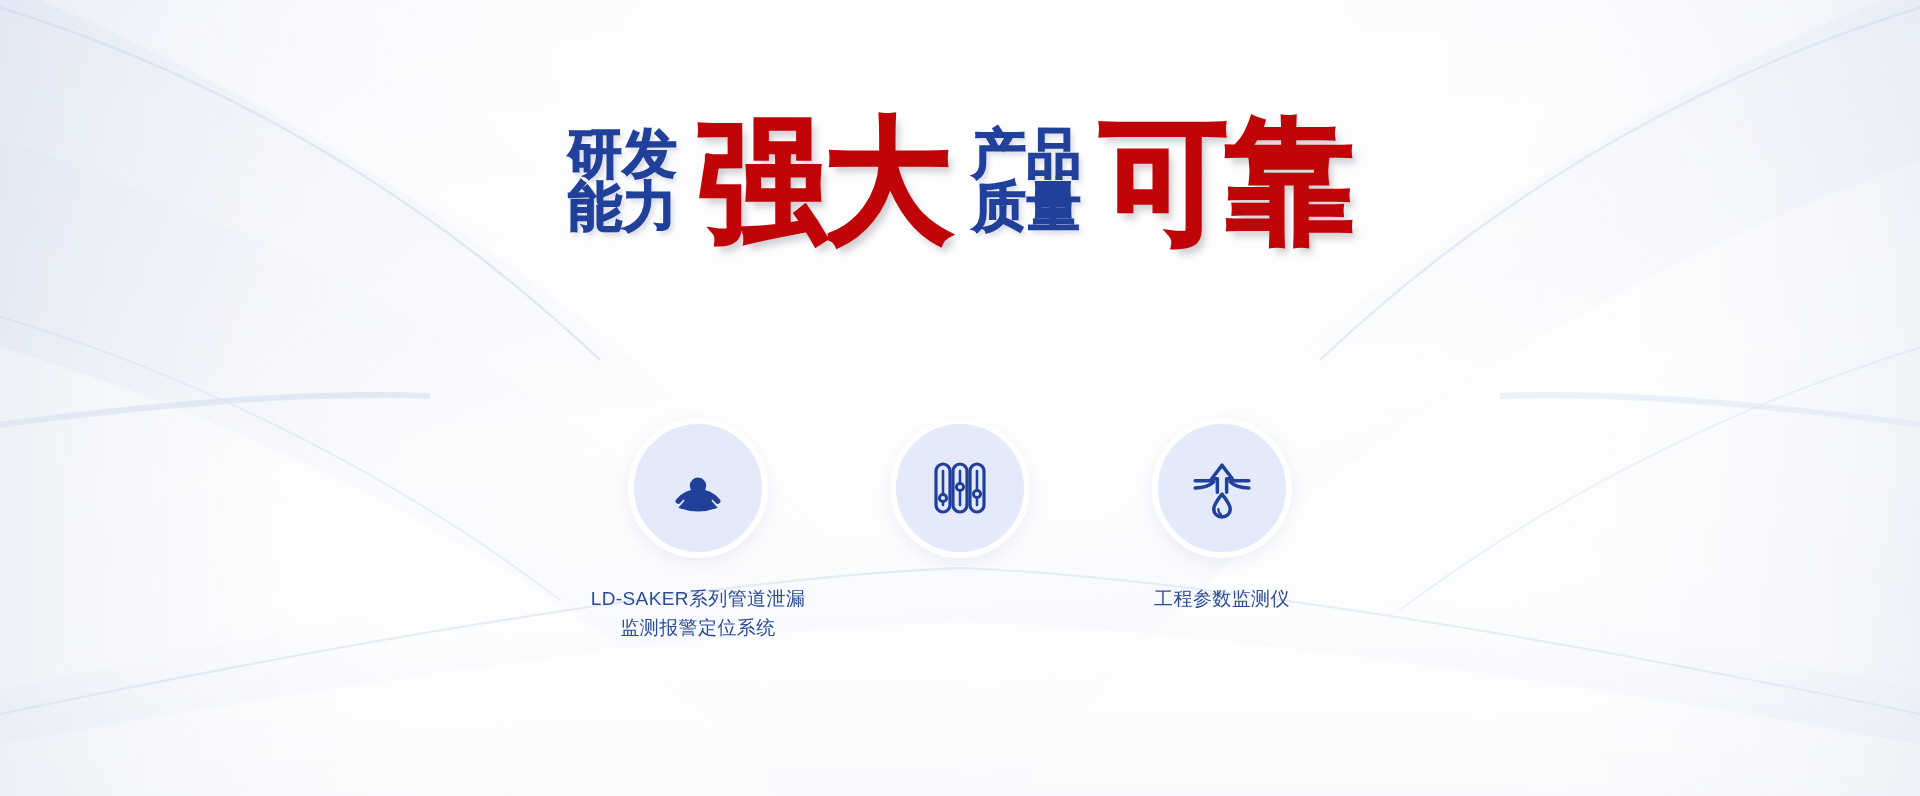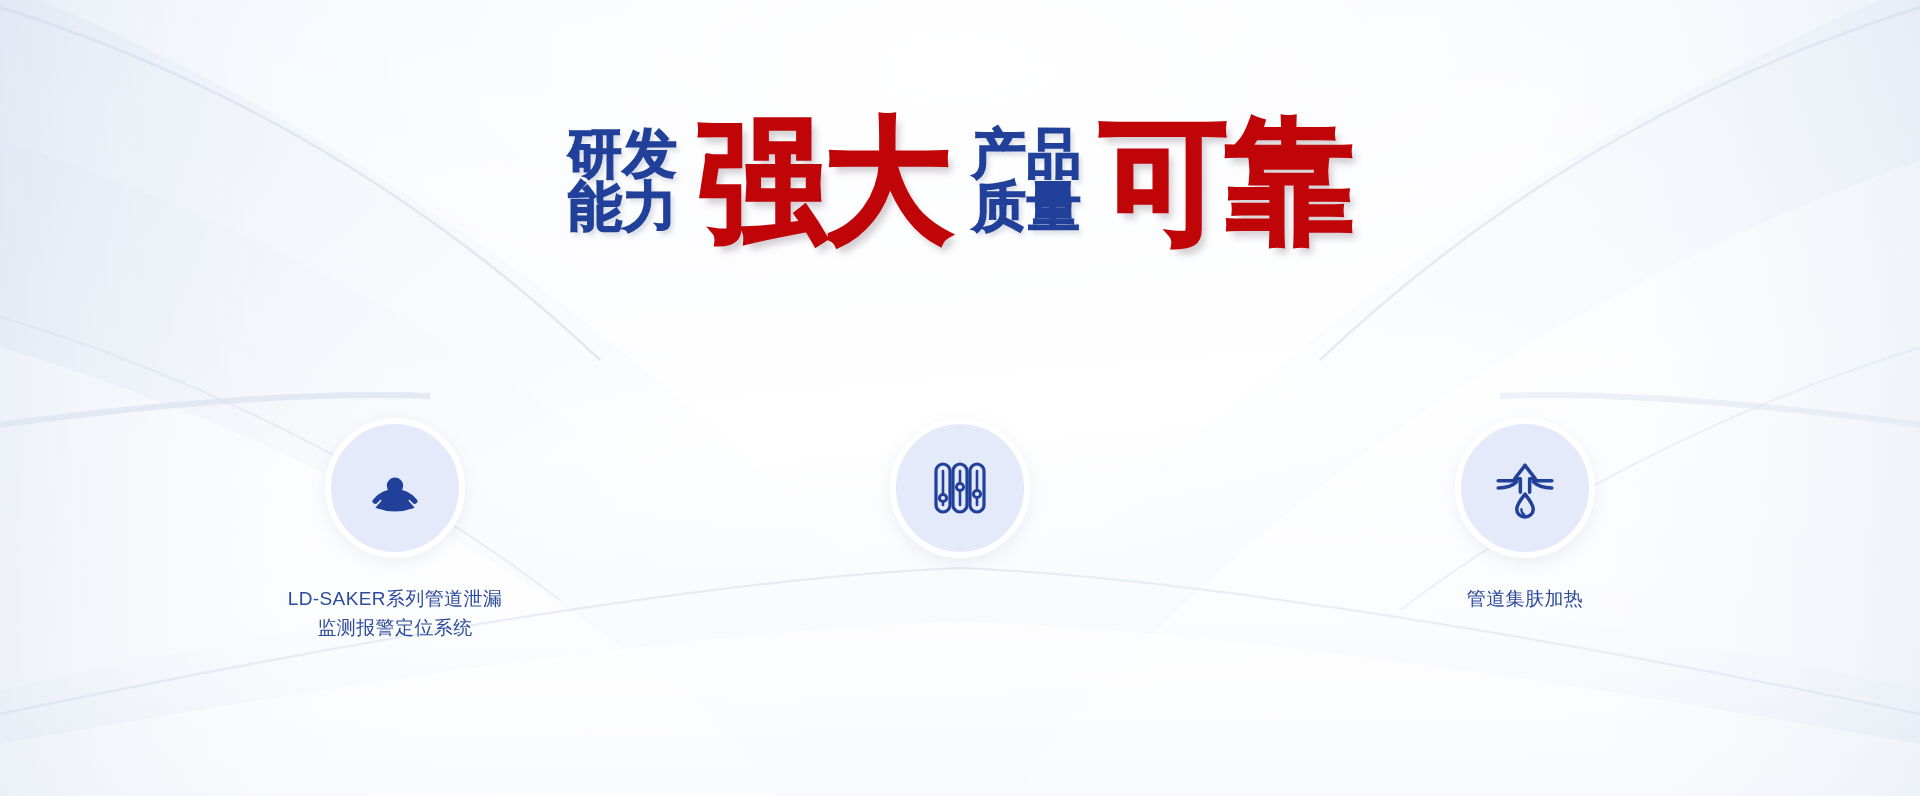--- a/index.html
+++ b/index.html
@@ -70,22 +70,23 @@
   .big.red2 { }
 
   
   .features {
     position:absolute;
     top:418px;
     left:50%;
     transform:translateX(-50%);
     width:1380px;
     display:flex;
-    justify-content:space-between;
+    justify-content:center;
     align-items:flex-start;
+    gap:12px;
   }
   .feature {
     width:250px;
     display:flex;
     flex-direction:column;
     align-items:center;
   }
   .circle {
     width:140px;
     height:140px;
@@ -231,17 +232,17 @@
             <path d="M32 10 L42 23 L36.5 23 L36.5 36"></path>
             <line x1="6" y1="25" x2="23" y2="25"></line>
             <line x1="41" y1="25" x2="58" y2="25"></line>
             <path d="M6 32 C14 32 20 30 24 26"></path>
             <path d="M58 32 C50 32 44 30 40 26"></path>
             <path d="M32 38 C32 38 24 48 24 52.5 C24 56.8 27.6 60 32 60 C36.4 60 40 56.8 40 52.5 C40 48 32 38 32 38 Z"></path>
             <path d="M28.5 52.5 C28.5 55 29.6 56.8 31 57.5" stroke-width="2.2"></path>
           </g>
         </svg>
       </div>
-      <div class="flabel">管道集肤加热</div>
+      <div class="flabel">工程参数监测仪</div>
     </div>
 
   </div>
 </div>
 
 </body></html>

